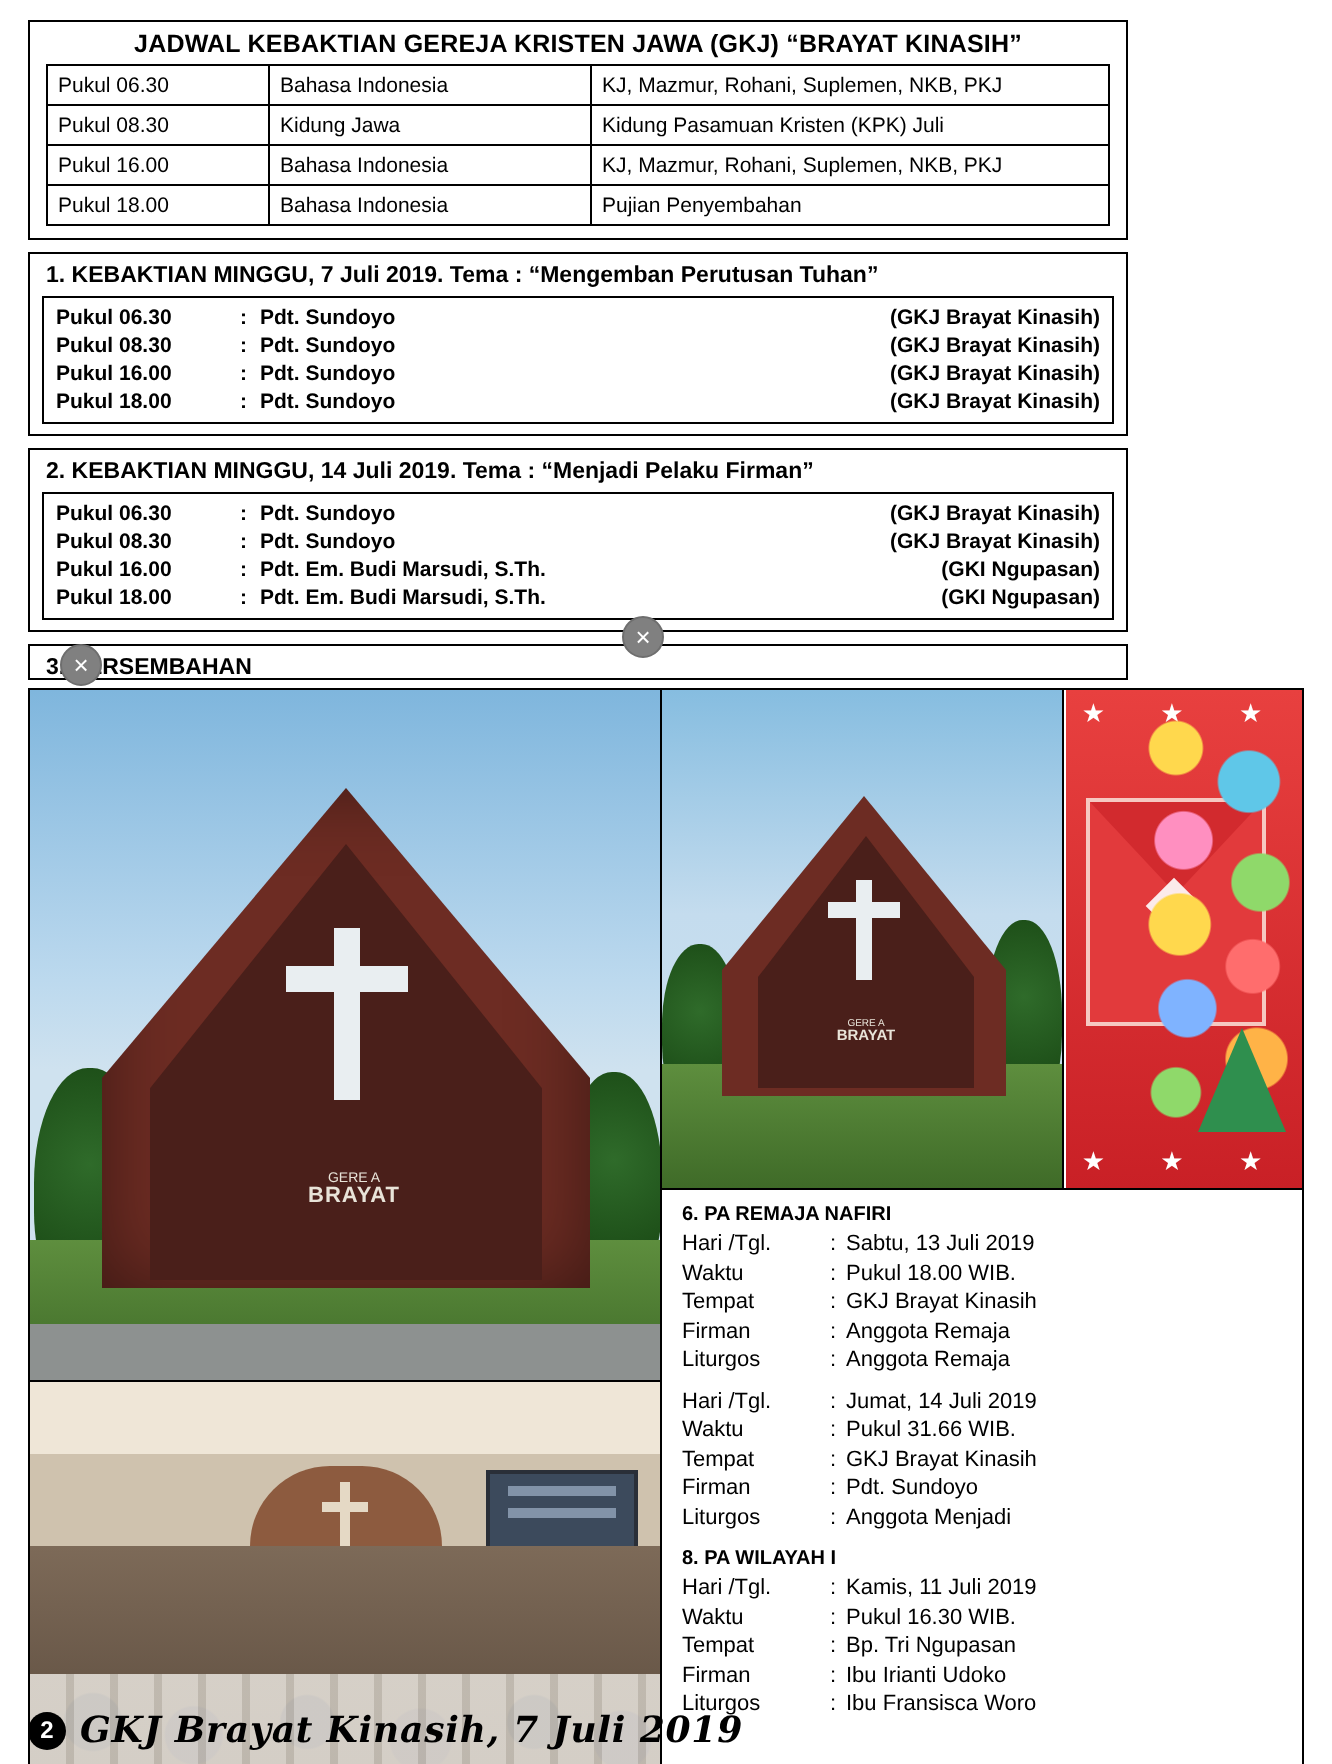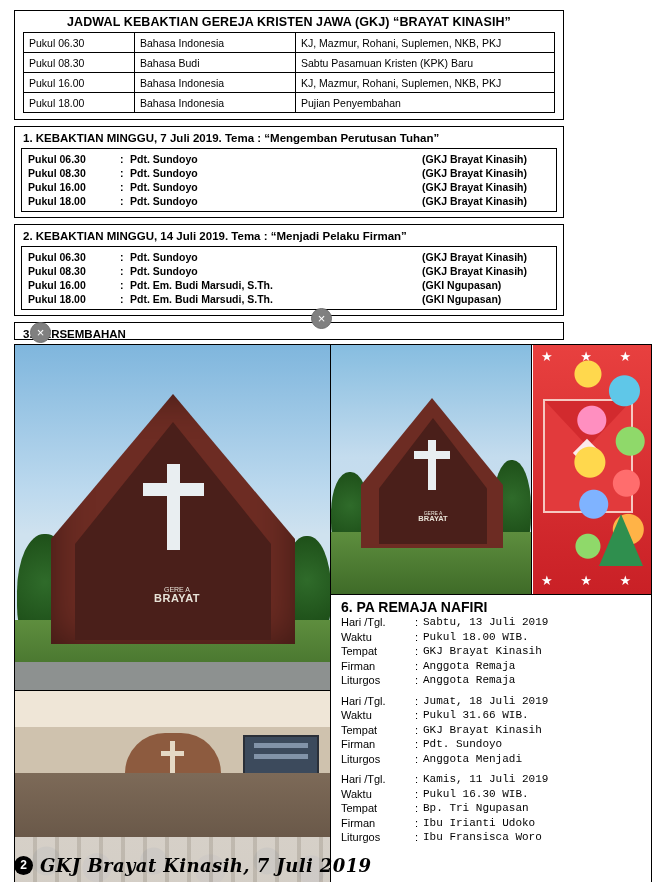--- a/index.html
+++ b/index.html
@@ -71,21 +71,21 @@
   }
   .svc-row {
     display: flex;
     font-weight: bold;
     font-size: 10.5px;
     line-height: 14px;
   }
   .svc-row .t { width: 92px; }
   .svc-row .sep { width: 10px; }
   .svc-row .n { flex: 1; }
-  .svc-row .loc { width: 128px; }
+  .svc-row .loc { width: 128px; text-align: right; }
 
   
   .svc-block.clipped {
     margin-top: 6px;
     height: 18px;
     overflow: hidden;
     padding-top: 4px;
   }
 
   
@@ -305,31 +305,31 @@
 
   .info-col {
     flex: 1;
     padding: 5px 8px 0 10px;
     box-sizing: border-box;
     overflow: hidden;
   }
   .info-item { margin-bottom: 6px; }
   .info-title {
     font-weight: bold;
-    font-size: 14px;
+    font-size: 10px;
     line-height: 15px;
   }
   .info-row {
     display: flex;
     font-size: 11px;
     line-height: 14.5px;
   }
   .info-row .lbl { width: 74px; }
   .info-row .colon { width: 8px; }
-  .info-row .val { flex: 1; font-family: Liberation Mono, monospace; }
+  .info-row .val { flex: 1; }
 
   
   .close-btn {
     position: absolute;
     width: 19px; height: 19px;
     border-radius: 50%;
     background: #808080;
     color: #fff;
     font-size: 13px;
     line-height: 19px;
@@ -373,22 +373,22 @@
     <div class="sched-title">JADWAL KEBAKTIAN GEREJA KRISTEN JAWA  (GKJ) “BRAYAT KINASIH”</div>
     <table class="sched">
       <tbody>
         <tr>
           <td class="col-time">Pukul 06.30</td>
           <td class="col-lang">Bahasa Indonesia</td>
           <td>KJ, Mazmur,  Rohani,  Suplemen, NKB, PKJ</td>
         </tr>
         <tr>
           <td class="col-time">Pukul 08.30</td>
-          <td class="col-lang">Bahasa Budi</td>
-          <td>Sabtu Pasamuan Kristen (KPK) Baru</td>
+          <td class="col-lang">Kidung Jawa</td>
+          <td>Kidung Pasamuan Kristen (KPK) Juli</td>
         </tr>
         <tr>
           <td class="col-time">Pukul 16.00</td>
           <td class="col-lang">Bahasa Indonesia</td>
           <td>KJ, Mazmur,  Rohani,  Suplemen, NKB, PKJ</td>
         </tr>
         <tr>
           <td class="col-time">Pukul 18.00</td>
           <td class="col-lang">Bahasa Indonesia</td>
           <td>Pujian Penyembahan</td>
@@ -546,21 +546,21 @@
             <span class="lbl">Liturgos</span>
             <span class="colon">:</span>
             <span class="val">Anggota Remaja</span>
           </div>
         </div>
 
         <div class="info-item">
           <div class="info-row">
             <span class="lbl">Hari /Tgl.</span>
             <span class="colon">:</span>
-            <span class="val">Jumat, 18 Juli 2019</span>
+            <span class="val">Jumat, 14 Juli 2019</span>
           </div>
           <div class="info-row">
             <span class="lbl">Waktu</span>
             <span class="colon">:</span>
             <span class="val">Pukul 31.66 WIB.</span>
           </div>
           <div class="info-row">
             <span class="lbl">Tempat</span>
             <span class="colon">:</span>
             <span class="val">GKJ Brayat Kinasih</span>
@@ -571,20 +571,21 @@
             <span class="val">Pdt. Sundoyo</span>
           </div>
           <div class="info-row">
             <span class="lbl">Liturgos</span>
             <span class="colon">:</span>
             <span class="val">Anggota Menjadi</span>
           </div>
         </div>
 
         <div class="info-item">
+          <div class="info-title">8. PA WILAYAH I</div>
           <div class="info-row">
             <span class="lbl">Hari /Tgl.</span>
             <span class="colon">:</span>
             <span class="val">Kamis, 11 Juli 2019</span>
           </div>
           <div class="info-row">
             <span class="lbl">Waktu</span>
             <span class="colon">:</span>
             <span class="val">Pukul 16.30 WIB.</span>
           </div>

